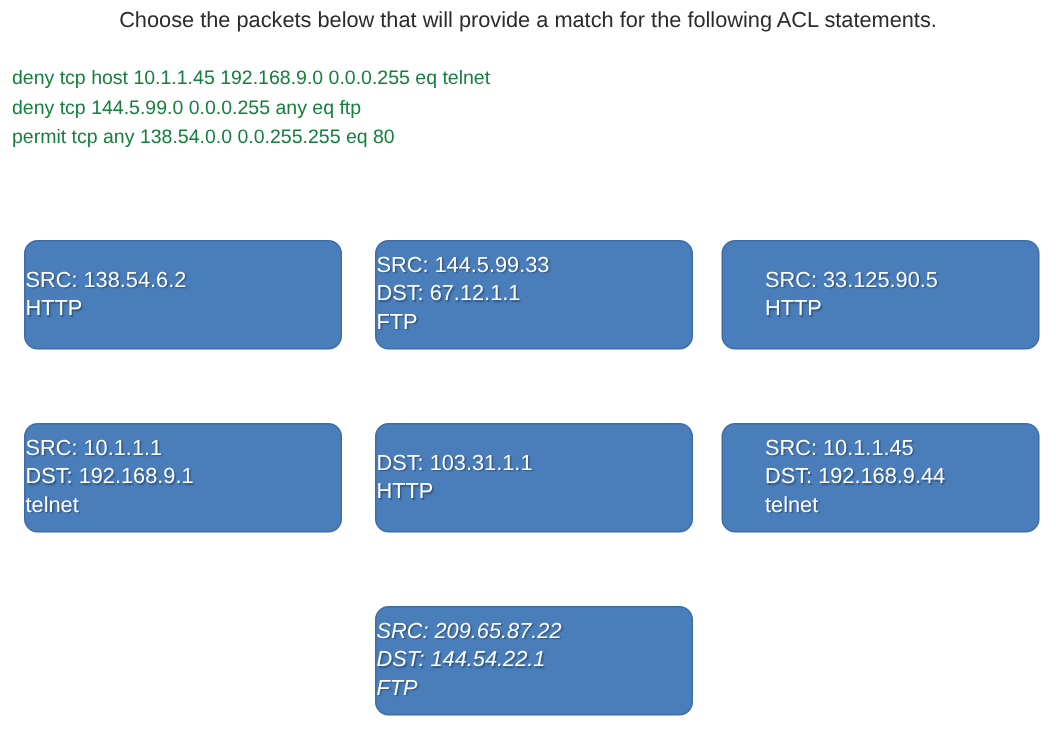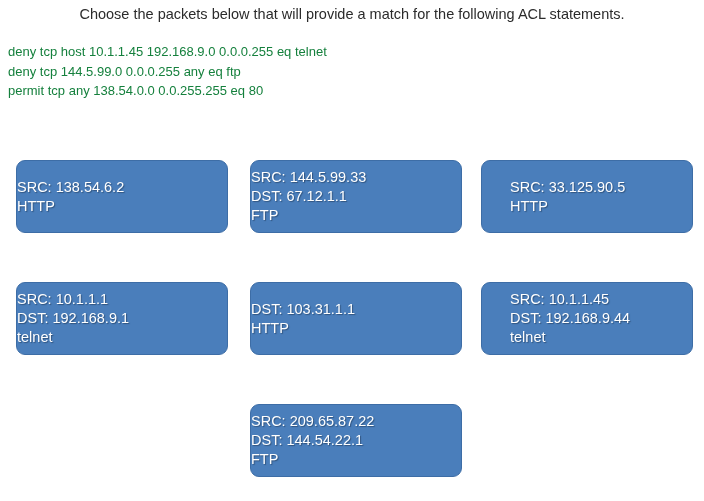--- a/index.html
+++ b/index.html
@@ -79,21 +79,21 @@
   .packet-box .line {
     font-size: 14.5px;
     line-height: 19px;
     white-space: nowrap;
   }
 
   
   .col-1 { left: 16px; }
   .col-2 { left: 250px; }
   .col-3 { left: 481px; padding-left: 28px; }
-  .col-center { left: 250px; }
+  .col-center { left: 250px; font-style: italic; }
 </style>
 </head>
 <body>
 
 <div class="question-block">
   <div class="prompt-line">Choose the packets below that will provide a match for the following ACL statements.</div>
 
   <div class="acl-list">
     <div class="acl-line">deny tcp host 10.1.1.45 192.168.9.0 0.0.0.255 eq telnet</div>
     <div class="acl-line">deny tcp 144.5.99.0 0.0.0.255 any eq ftp</div>

